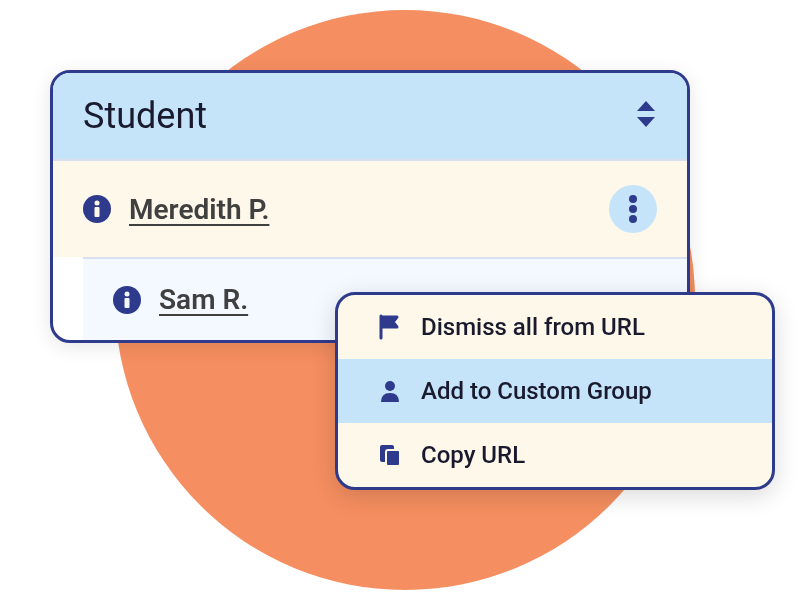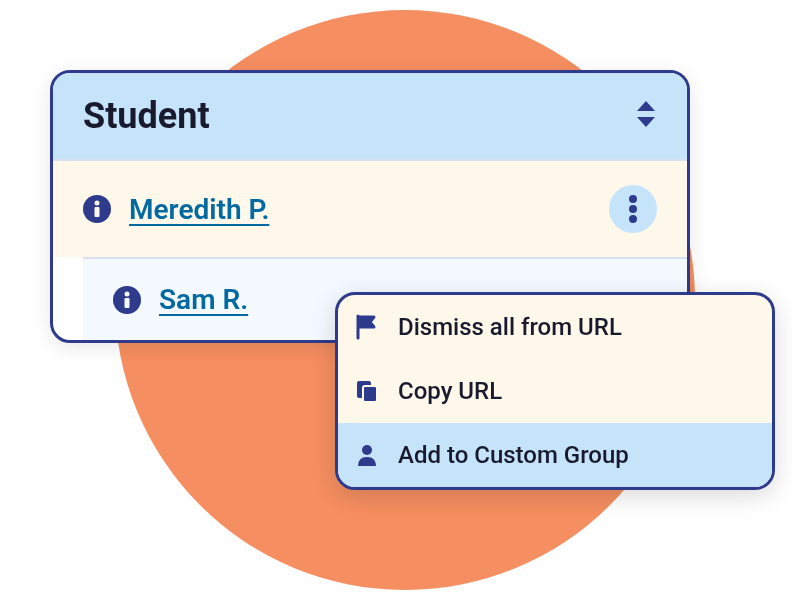--- a/index.html
+++ b/index.html
@@ -36,21 +36,21 @@
     }
     .panel-header {
       background: #c5e4fa;
       padding: 22px 30px;
       display: flex;
       align-items: center;
       justify-content: space-between;
     }
     .panel-title {
       font-size: 36px;
-      font-weight: 700;
+      font-weight: 400;
       color: #1a1a2e;
     }
     .sort-icon {
       color: #2e3a8c;
     }
     .row {
       display: flex;
       align-items: center;
       padding: 24px 30px;
       gap: 18px;
@@ -65,21 +65,21 @@
       margin-left: 30px;
     }
     .info-icon {
       width: 28px;
       height: 28px;
       flex-shrink: 0;
     }
     .student-name {
       font-size: 28px;
       font-weight: 600;
-      color: #0369a1;
+      color: #404040;
       text-decoration: underline;
       text-underline-offset: 5px;
       text-decoration-thickness: 2px;
     }
     .spacer {
       flex: 1;
     }
     .dots-button {
       width: 48px;
       height: 48px;
@@ -98,21 +98,21 @@
       background: #fdf8ea;
       border: 3px solid #2e3a8c;
       border-radius: 20px;
       overflow: hidden;
       box-shadow: 0 6px 24px rgba(0,0,0,0.15);
     }
     .menu-item {
       display: flex;
       align-items: center;
       gap: 18px;
-      padding: 18px 16px;
+      padding: 18px 39px;
       font-size: 24px;
       font-weight: 500;
       color: #1a1a2e;
       cursor: pointer;
     }
     .menu-item.highlighted {
       background: #c5e4fa;
     }
     .menu-icon {
       width: 26px;
@@ -170,31 +170,31 @@
 
 <div class="menu">
   <div class="menu-item">
     <div class="menu-icon">
       <svg width="26" height="26" viewBox="0 0 26 26">
         <path d="M 4 2 L 4 24 M 4 3 L 20 3 L 16 8 L 20 13 L 4 13" stroke="#2e3a8c" stroke-width="3" fill="#2e3a8c" stroke-linejoin="round" stroke-linecap="round"></path>
       </svg>
     </div>
     <span>Dismiss all from URL</span>
   </div>
+  <div class="menu-item highlighted">
+    <div class="menu-icon">
+      <svg width="26" height="26" viewBox="0 0 26 26">
+        <circle cx="13" cy="8" r="5" fill="#2e3a8c"></circle>
+        <path d="M 4 24 Q 4 15 13 15 Q 22 15 22 24 Z" fill="#2e3a8c"></path>
+      </svg>
+    </div>
+    <span>Add to Custom Group</span>
+  </div>
   <div class="menu-item">
     <div class="menu-icon">
       <svg width="26" height="26" viewBox="0 0 26 26">
         <rect x="3" y="3" width="14" height="17" rx="2" fill="#2e3a8c"></rect>
         <rect x="9" y="8" width="14" height="16" rx="2" fill="#2e3a8c" stroke="#fdf8ea" stroke-width="2"></rect>
       </svg>
     </div>
     <span>Copy URL</span>
   </div>
-  <div class="menu-item highlighted">
-    <div class="menu-icon">
-      <svg width="26" height="26" viewBox="0 0 26 26">
-        <circle cx="13" cy="8" r="5" fill="#2e3a8c"></circle>
-        <path d="M 4 24 Q 4 15 13 15 Q 22 15 22 24 Z" fill="#2e3a8c"></path>
-      </svg>
-    </div>
-    <span>Add to Custom Group</span>
-  </div>
 </div>
 
 </body></html>

